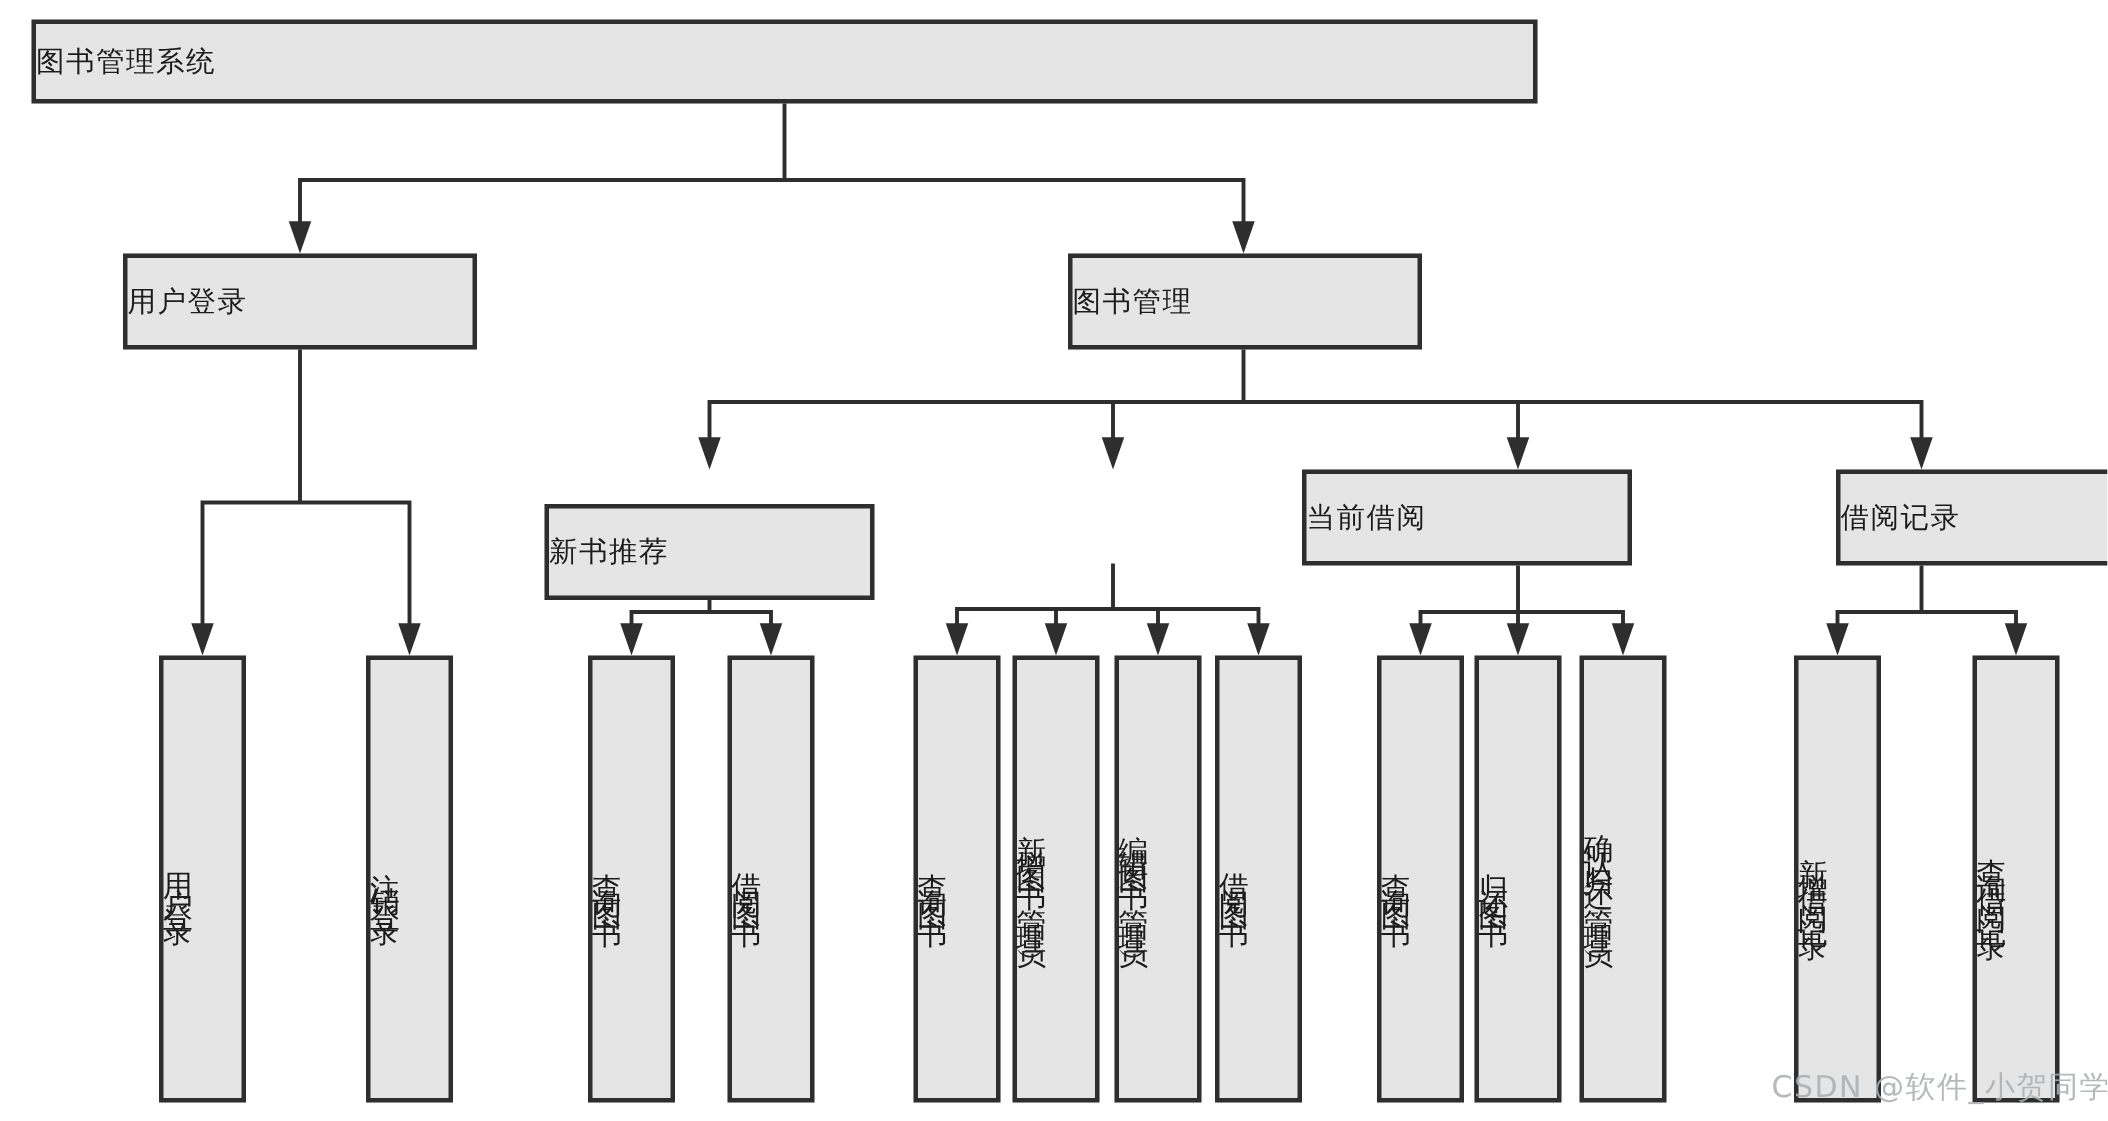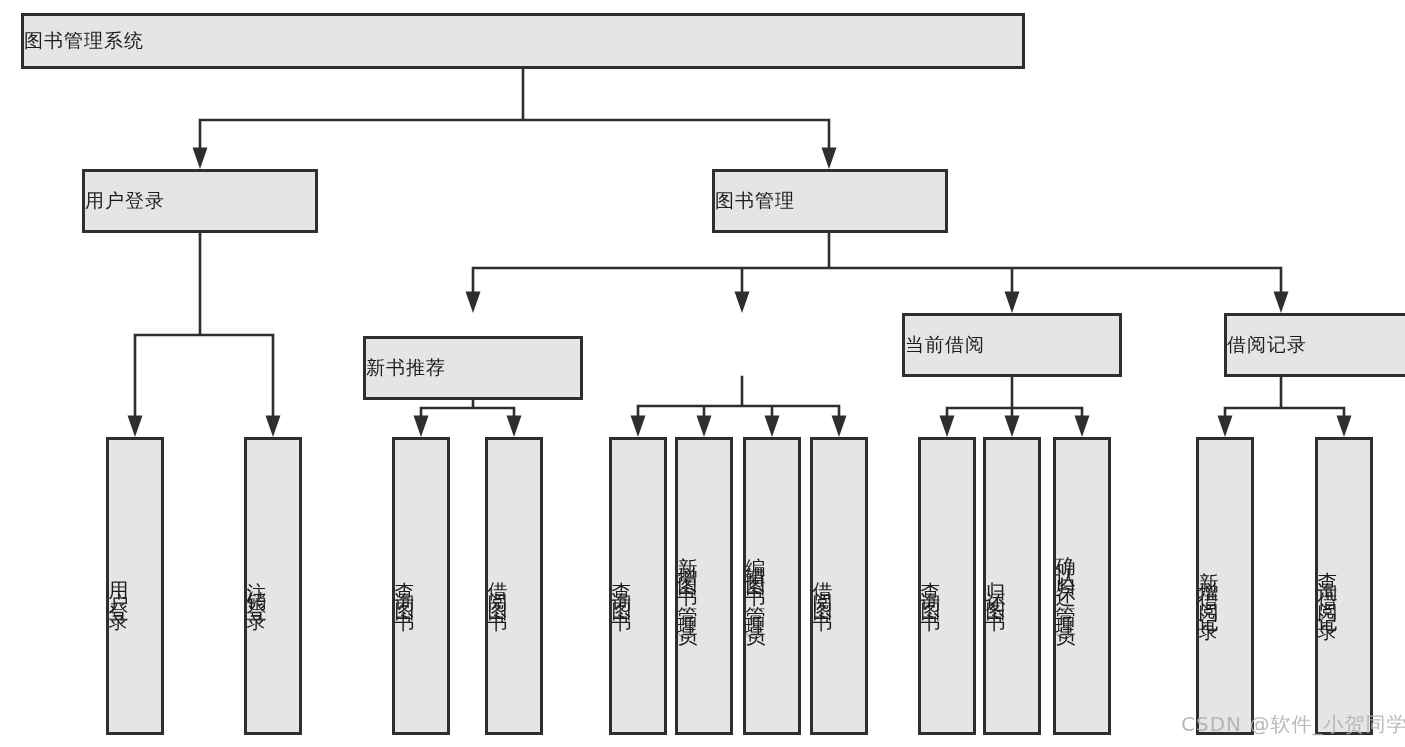--- a/index.html
+++ b/index.html
@@ -119,21 +119,21 @@
   <div class="box l2-box" style="left:82px;">
     <span class="hlabel">用户登录</span>
   </div>
   <div class="box l2-box" style="left:712px;">
     <span class="hlabel">图书管理</span>
   </div>
 
   <div class="box sec-box" style="left:363px;margin-top:23px;">
     <span class="hlabel">新书推荐</span>
   </div>
-  <div class="box sec-box" style="left:902px;">
+  <div class="box sec-box" style="left:868px;">
     <span class="hlabel">当前借阅</span>
   </div>
   <div class="box sec-box" style="left:1224px;">
     <span class="hlabel">借阅记录</span>
   </div>
 
   <div class="box leaf-box" style="left:106px;">
     <span class="vlabel">用户登录</span>
   </div>
   <div class="box leaf-box" style="left:244px;">

